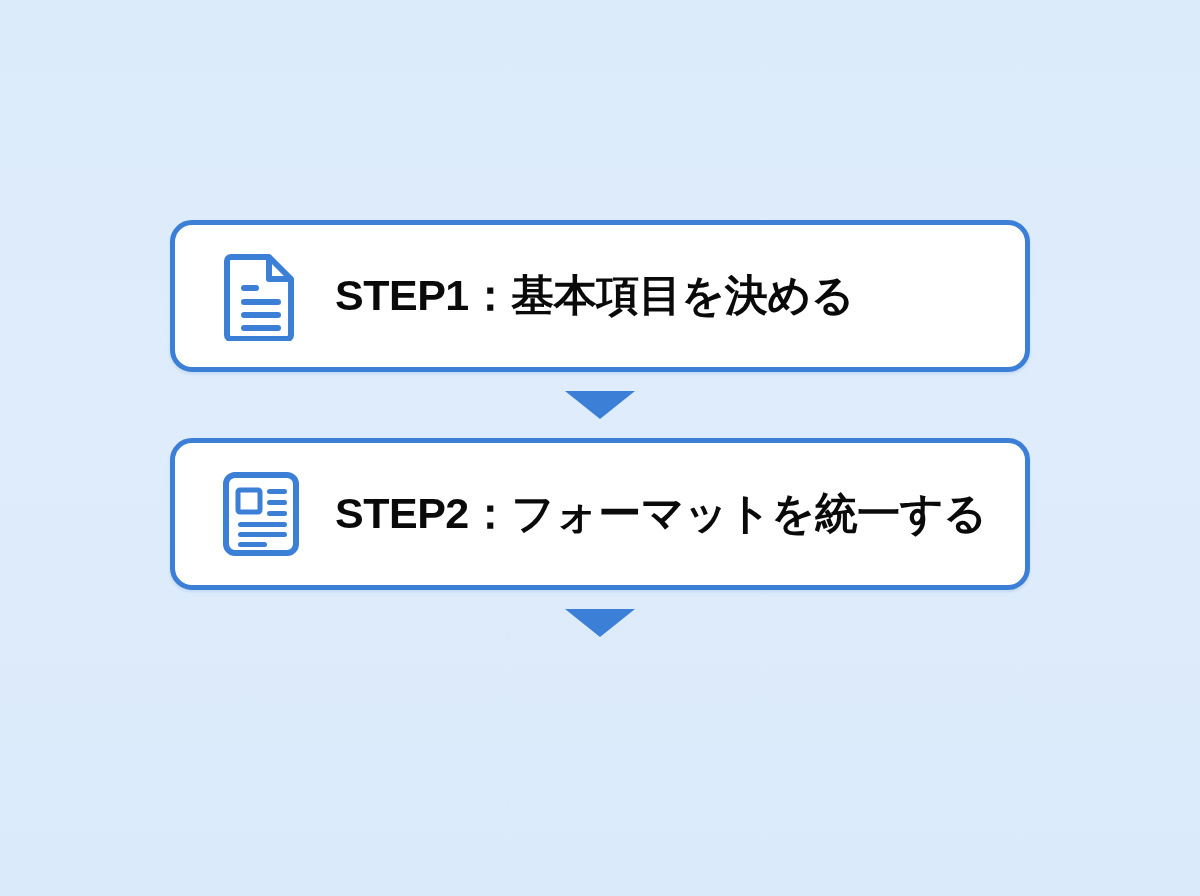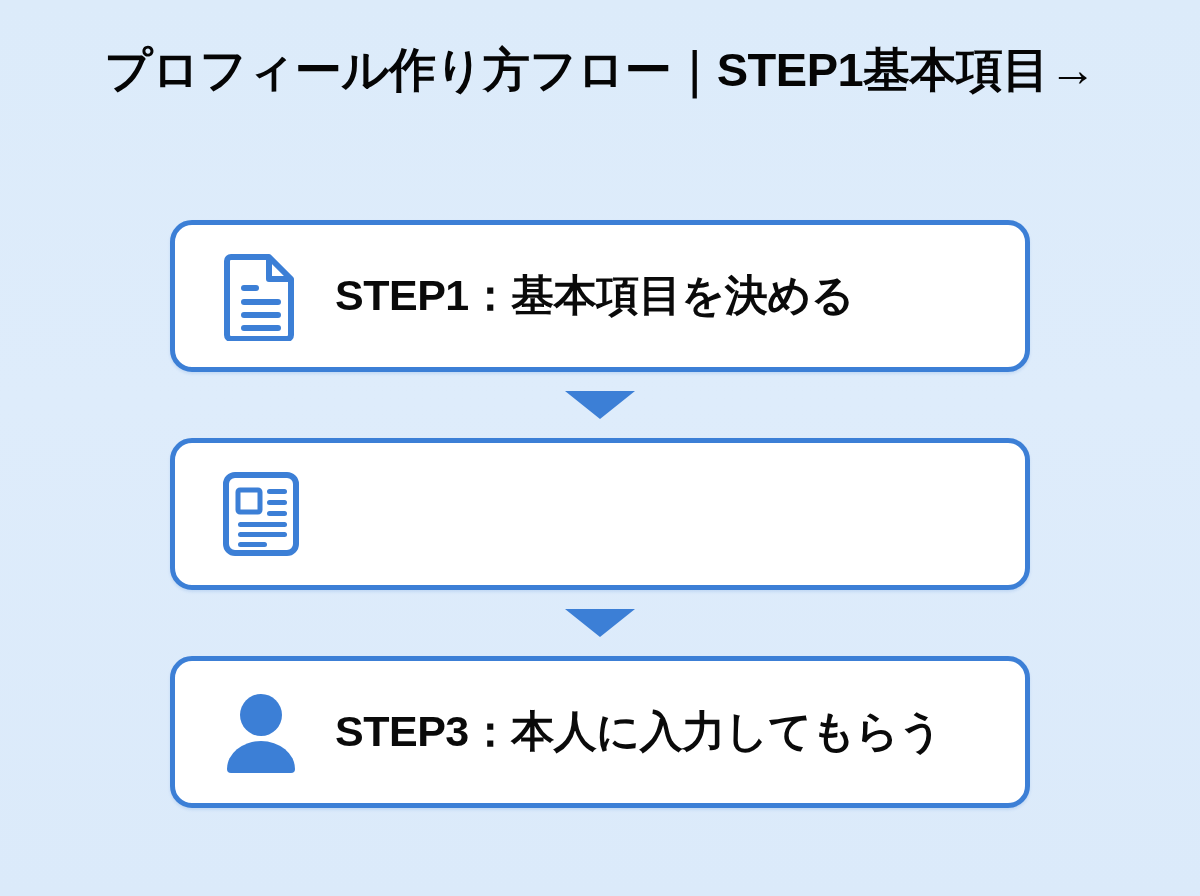--- a/index.html
+++ b/index.html
@@ -99,21 +99,20 @@
     border-right: 35px solid transparent;
     border-top: 28px solid #3c7fd6;
   }
 </style>
 </head>
 <body>
 
 <div class="poster">
 
   <div class="title-block">
-    <span class="title-line">プロフィール作り方フロー｜STEP1基本項目→</span>
   </div>
 
   <div class="flow">
 
     <div class="step-card">
       <span class="step-icon">
         <svg width="76" height="90" viewBox="0 0 76 90" fill="none" aria-hidden="true">
           <path d="M8 6 h38 l22 22 v56 a4 4 0 0 1 -4 4 h-56 a4 4 0 0 1 -4 -4 v-74 a4 4 0 0 1 4 -4 z" stroke="#3c7fd6" stroke-width="6" stroke-linejoin="round" fill="#ffffff"></path>
           <path d="M46 6 v22 h22" stroke="#3c7fd6" stroke-width="6" stroke-linejoin="round" fill="none"></path>
           <rect x="18" y="34" width="18" height="6" rx="3" fill="#3c7fd6"></rect>
@@ -135,30 +134,22 @@
           <rect x="5" y="5" width="70" height="78" rx="9" stroke="#3c7fd6" stroke-width="6" fill="#ffffff"></rect>
           <rect x="17" y="20" width="22" height="22" rx="2" stroke="#3c7fd6" stroke-width="5" fill="#ffffff"></rect>
           <rect x="46" y="19" width="20" height="5" rx="2.5" fill="#3c7fd6"></rect>
           <rect x="46" y="30" width="20" height="5" rx="2.5" fill="#3c7fd6"></rect>
           <rect x="46" y="41" width="20" height="5" rx="2.5" fill="#3c7fd6"></rect>
           <rect x="17" y="52" width="49" height="5" rx="2.5" fill="#3c7fd6"></rect>
           <rect x="17" y="62" width="49" height="5" rx="2.5" fill="#3c7fd6"></rect>
           <rect x="17" y="72" width="29" height="5" rx="2.5" fill="#3c7fd6"></rect>
         </svg>
       </span>
+      <span class="step-label">STEP2：フォーマットを統一する</span>
     </div>
 
     <div class="connector">
       <span class="arrow-down"></span>
     </div>
 
-    <div class="step-card">
-      <span class="step-icon">
-        <svg width="78" height="82" viewBox="0 0 78 82" fill="none" aria-hidden="true">
-          <circle cx="39" cy="24" r="21" fill="#3c7fd6"></circle>
-          <path d="M5 78 a34 28 0 0 1 68 0 a4 4 0 0 1 -4 4 h-60 a4 4 0 0 1 -4 -4 z" fill="#3c7fd6"></path>
-        </svg>
-      </span>
-      <span class="step-label">STEP3：本人に入力してもらう</span>
-    </div>
 
   </div>
 </div>
 
 </body></html>

